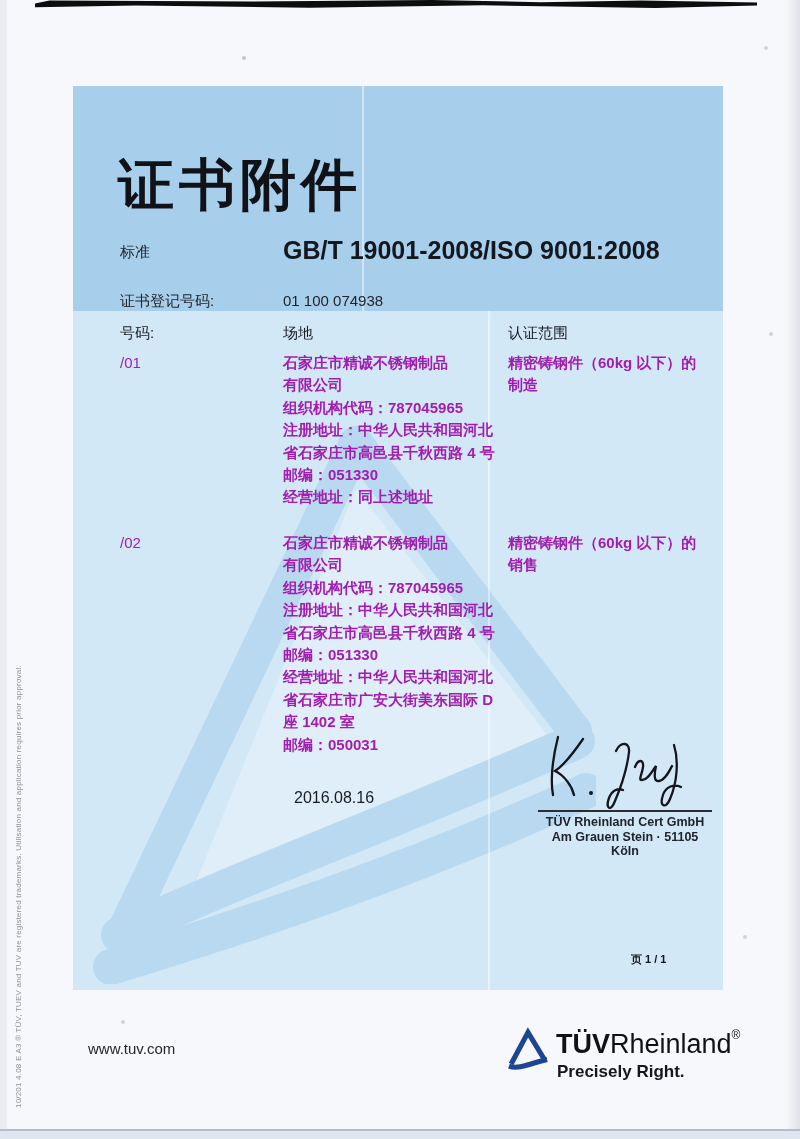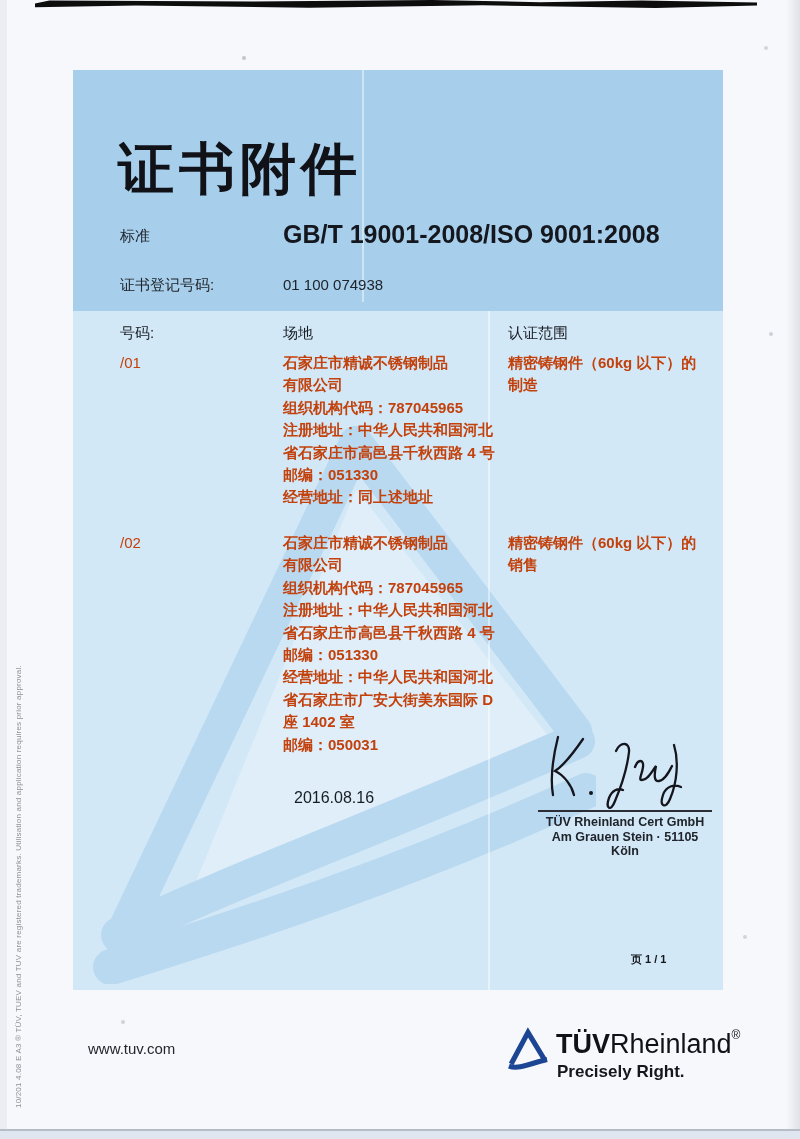--- a/index.html
+++ b/index.html
@@ -24,38 +24,38 @@
     box-shadow:243px 57px 0 1px rgba(100,104,112,.35),160px 122px 0 1px rgba(120,124,132,.3),
     392px 127px 0 1px rgba(120,124,132,.3),765px 47px 0 1px rgba(130,134,142,.3),
     770px 333px 0 1px rgba(110,120,140,.3),122px 1021px 0 1px rgba(120,124,132,.3),
     744px 936px 0 1px rgba(130,134,142,.3),375px 906px 0 1px rgba(140,150,165,.35);}
   
   .side-note{
     left:14px;top:1108px;width:330px;transform:rotate(-90deg);transform-origin:0 0;
     font-size:8px;color:#8d9097;letter-spacing:.2px;white-space:nowrap;
   }
   
-  .panel-header{left:73px;top:70px;width:650px;height:280px;background:#a7cfec;}
+  .panel-header{left:73px;top:86px;width:650px;height:280px;background:#a7cfec;}
   .seam{width:2px;background:rgba(255,255,255,.45);}
   .doc-title{left:45px;top:62px;font-size:56px;font-weight:900;letter-spacing:5px;color:#101217;}
   .lab{font-size:15px;color:#20242c;}
   .std-label{left:47px;top:157px;}
   .std-value{left:210px;top:150px;font-size:25px;font-weight:700;color:#14171d;text-align:right;}
   .cert-label{left:47px;top:206px;}
   .cert-value{left:210px;top:206px;font-size:15px;color:#20242c;}
   
   .panel-body{left:73px;top:311px;width:650px;height:679px;background:#d3e8f6;}
   .wm{left:8px;top:108px;pointer-events:none;}
   .col-num{left:47px;width:120px;}
   .col-site{left:210px;width:222px;}
   .col-scope{left:435px;width:205px;}
   .thead{top:13px;font-size:15px;font-weight:400;color:#181c24;}
   .row1{top:41px;}
   .row2{top:221px;}
-  .cell{font-size:15px;line-height:22.4px;font-weight:600;color:#c2410c;white-space:pre-line;}
+  .cell{font-size:15px;line-height:22.4px;font-weight:600;color:#a21caf;white-space:pre-line;}
   .rownum{font-weight:500;}
   .date{left:221px;top:478px;font-size:16px;font-weight:400;color:#181c24;}
   .sig-svg{left:470px;top:420px;}
   .sig-line{left:465px;top:499px;width:174px;height:2px;background:#2a2d33;}
   .sig-block{left:465px;top:504px;width:174px;text-align:center;font-size:12.5px;font-weight:700;color:#20242c;line-height:14.5px;}
   .page-label{left:558px;top:641px;font-size:11px;font-weight:700;color:#14171d;}
   
   .site-url{left:88px;top:1040px;font-size:15px;color:#24272e;}
   .logo-tri{left:506px;top:1026px;}
   .brand{left:556px;top:1028px;font-size:27px;color:#101217;white-space:nowrap;text-align:right;}

